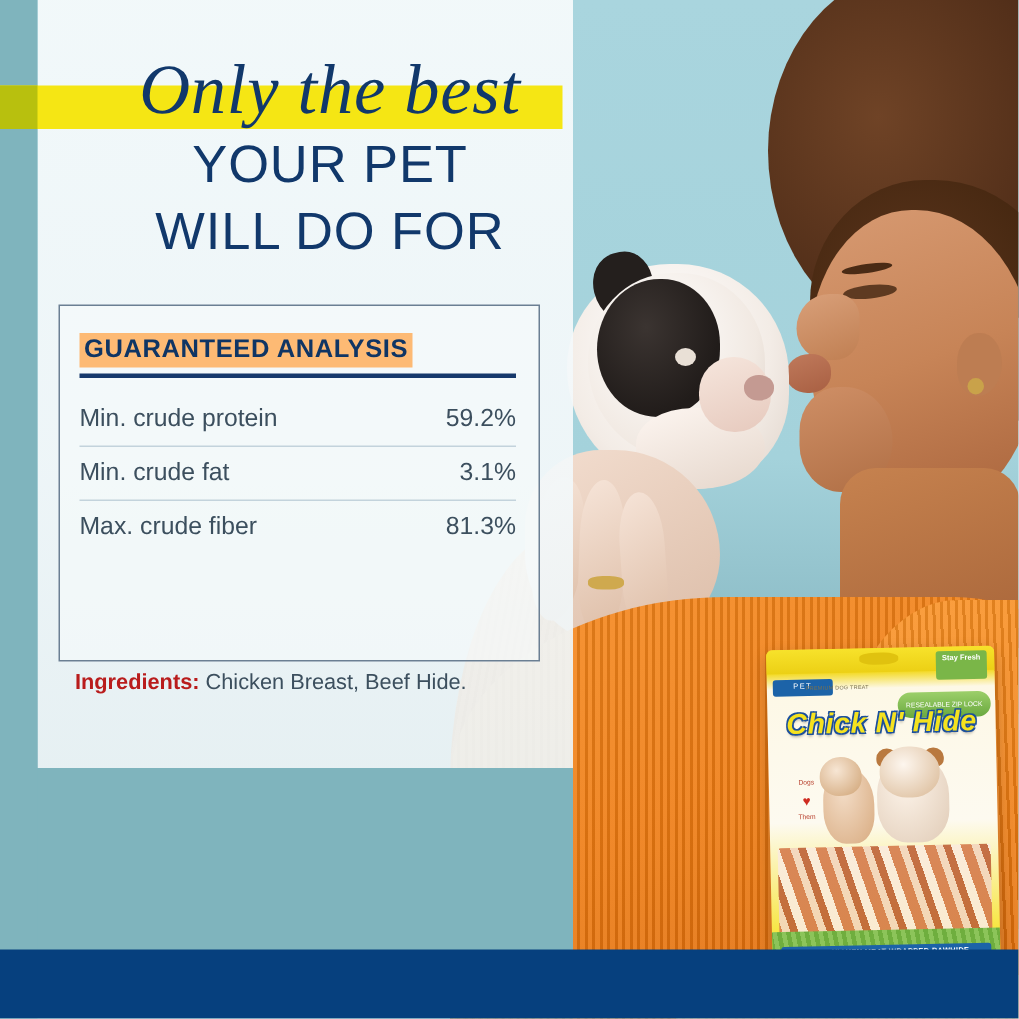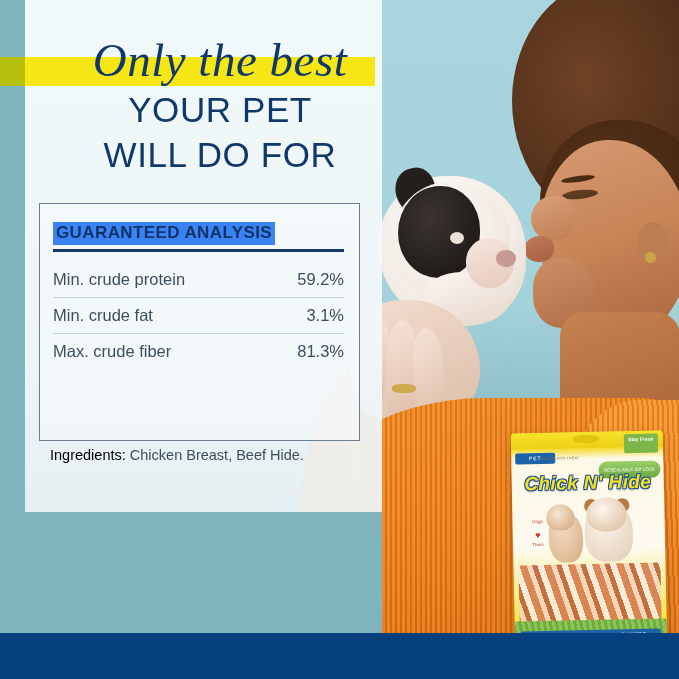--- a/index.html
+++ b/index.html
@@ -125,35 +125,35 @@
     font-size:47px;line-height:52px;color:#11386b;letter-spacing:.5px;
     position:relative;z-index:3;}
   .h-sub{font-family:"Liberation Sans", sans-serif;font-weight:400;
     font-size:35px;line-height:43px;color:#11386b;letter-spacing:.6px;
     margin-top:2px;}
 
   
   .card{position:absolute;left:39px;top:203px;width:319px;height:236px;
     border:1.5px solid #6b7f93;background:rgba(247,251,252,.55);}
   .card-title-wrap{position:absolute;left:53px;top:222px;}
-  .card-title{display:inline-block;background:#3b82f6;color:#0f3564;
+  .card-title{display:inline-block;background:#fdba74;color:#0f3564;
     font-size:17px;font-weight:700;letter-spacing:.4px;padding:1px 3px 2px 3px;}
   .title-rule{position:absolute;left:53px;top:249px;width:291px;height:3px;
     background:#16396b;}
 
   table.ga{position:absolute;left:53px;top:262px;width:291px;
     border-collapse:collapse;}
   table.ga td{font-size:16.5px;color:#3c4f5e;padding:8px 0 8px 0;
     border-bottom:1px solid #c3d3dc;}
   table.ga tr:last-child td{border-bottom:none;}
   table.ga td.val{text-align:right;color:#3c4f5e;}
 
   .ingredients{position:absolute;left:50px;top:447px;width:320px;
     font-size:14.5px;color:#3c4f5e;}
-  .ingredients b{color:#000000;font-weight:400;}
+  .ingredients b{color:#b91c1c;font-weight:700;}
 
   
   .pack{position:absolute;left:513px;top:432px;width:152px;height:222px;
     background:linear-gradient(180deg,#f6df2a 0%,#f3d91f 7%,#fdf8e6 12%,
       #fdfaf0 52%,#f7e431 88%,#f2d418 100%);
     border-radius:4px 4px 6px 6px;
     box-shadow:0 4px 10px rgba(0,0,0,.22);
     transform:rotate(-1.2deg);overflow:hidden;}
   .pack-top{position:absolute;left:0;top:0;width:100%;height:16px;
     background:linear-gradient(180deg,#f7e22b,#ecd015);}

